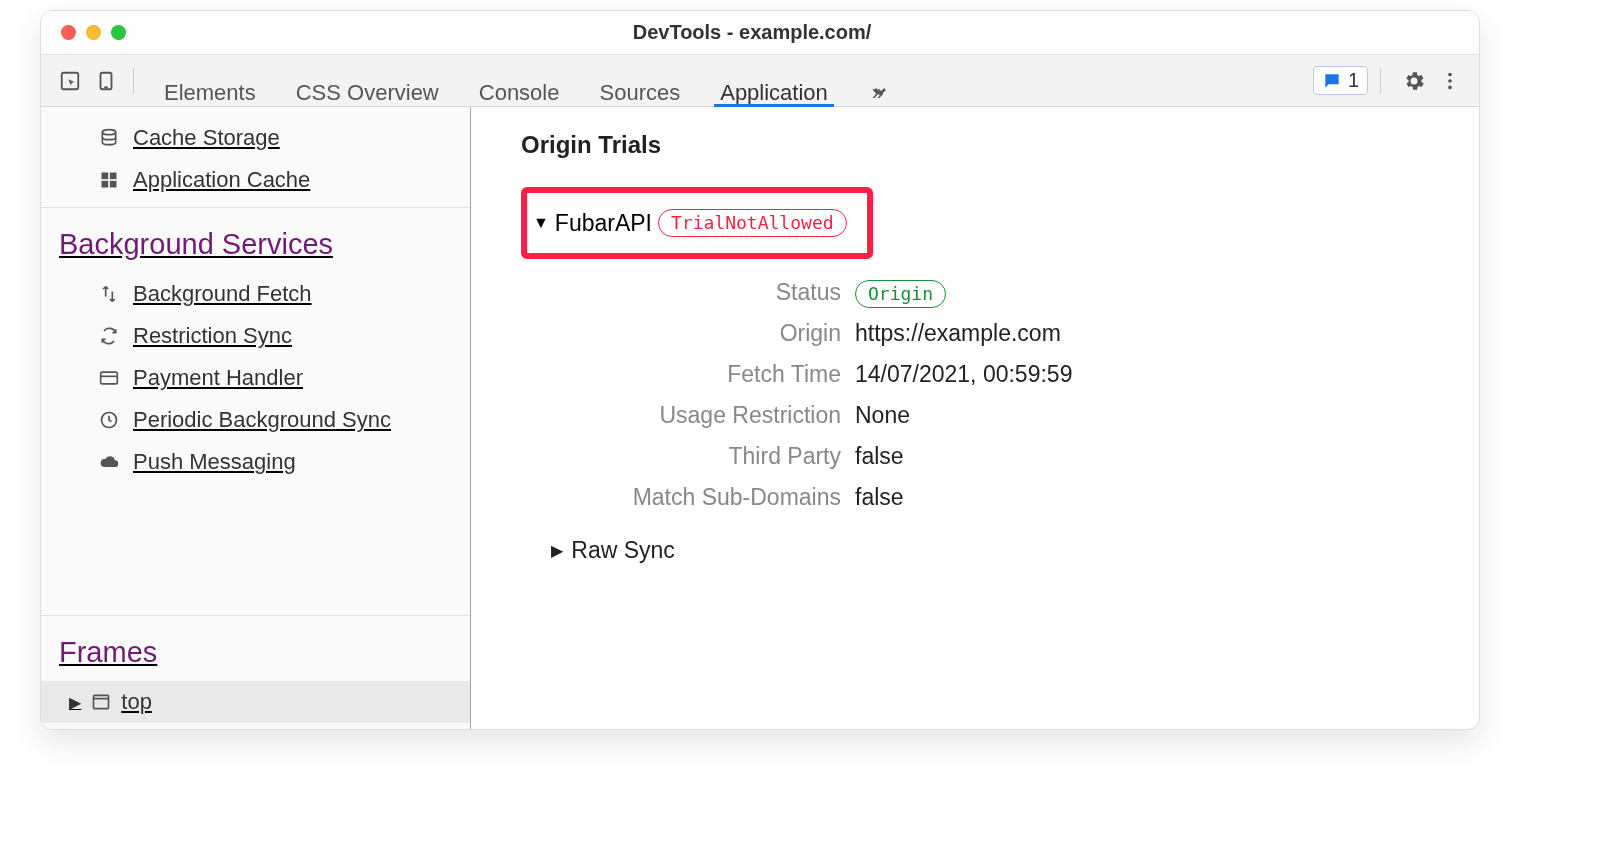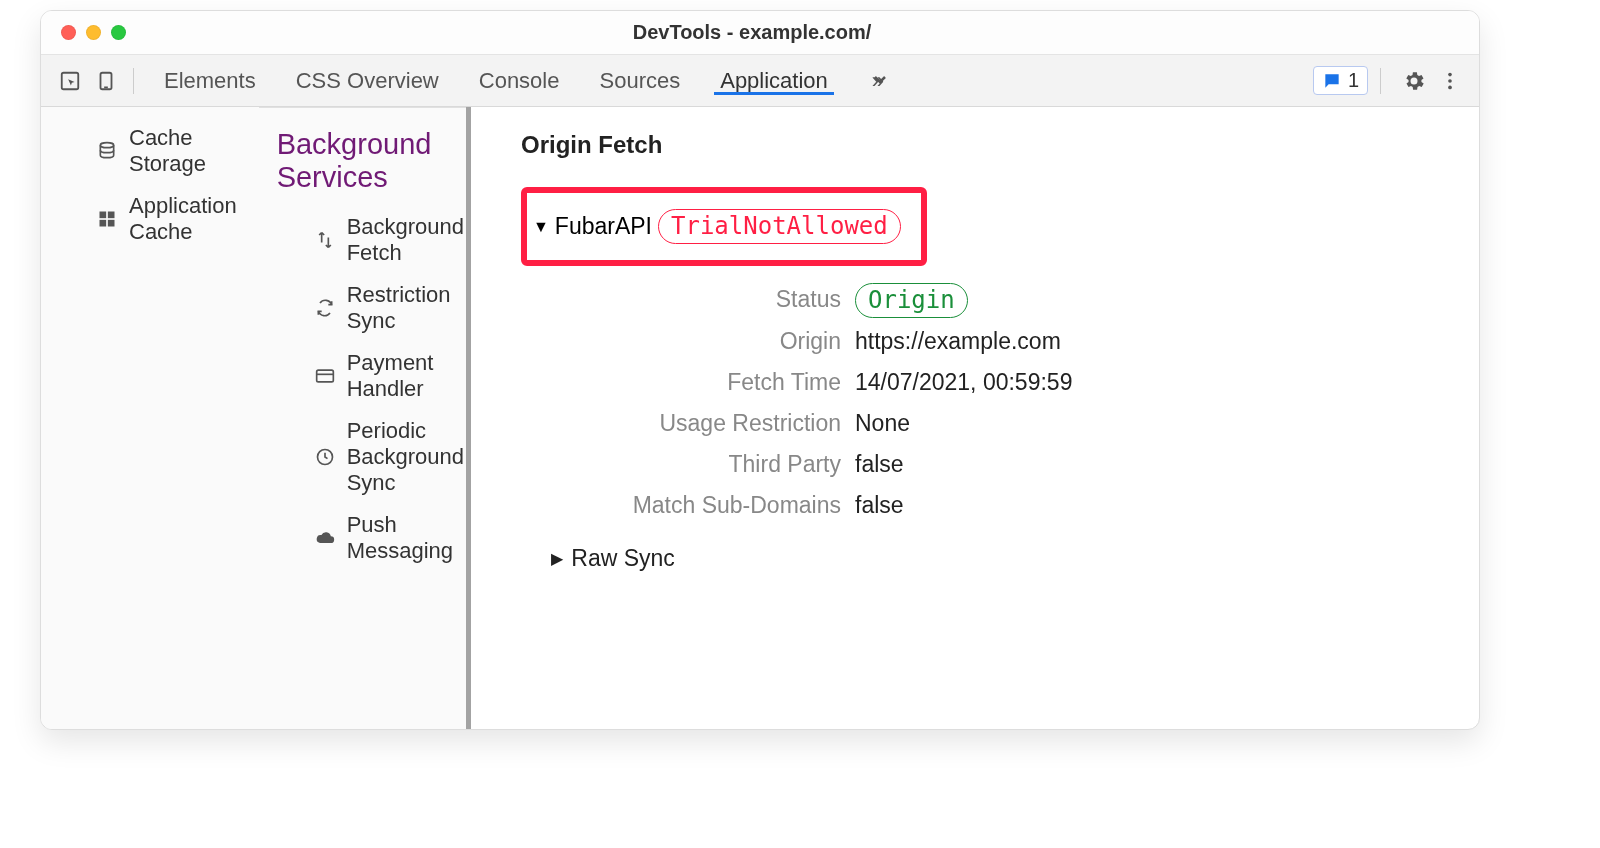--- a/index.html
+++ b/index.html
@@ -52,21 +52,21 @@
     align-items: center;
     padding: 0 14px;
     gap: 6px;
   }
   .tool-icon {
     width: 30px; height: 30px;
     display:flex; align-items:center; justify-content:center;
     color:#555;
   }
   .vdiv { width:1px; height:26px; background:#ccc; margin: 0 12px 0 6px;}
-  .tabs { display:flex; gap: 40px; margin-left: 12px; align-items:center; height:100%; }
+  .tabs { display:flex; gap: 40px; margin-left: 12px; align-items:flex-end; height:100%; }
   .tab {
     display:flex; align-items:center;
     font-size: 22px; color:#555;
     cursor:pointer;
     position:relative;
   }
   .tab.active { color:#333; }
   .tab.active::after {
     content:""; position:absolute; bottom:-1px; left:-6px; right:-6px; height:3px;
     background:#1a73e8;
@@ -77,24 +77,25 @@
     border:1px solid #b8c9f0; border-radius:4px;
     padding: 2px 8px; gap:6px;
     background:#fff;
   }
   .badge-count { font-size:20px; color:#333; }
   .more-icon { width:30px; height:30px; display:flex;align-items:center;justify-content:center;color:#555;}
   
   .body { flex:1; display:flex; overflow:hidden; }
   .sidebar {
     width: 430px;
-    border-right:5px solid #a3a3a3;
+    border-right:1px solid #a3a3a3;
     background:#fafafa;
-    display:flex; 
+    display:flex; flex-direction:column;
     overflow:auto;
+    text-decoration:underline;
   }
   .sb-group { padding: 10px 0 6px 0; }
   .sb-group + .sb-group { border-top:1px solid #e0e0e0; }
   .sb-header {
     font-size:29px; color:#701a75; padding: 10px 18px 12px 18px;
   }
   .sb-item {
     display:flex; align-items:center; gap:12px;
     font-size:22px; color:#333;
     padding: 8px 18px 8px 56px;
@@ -118,21 +119,21 @@
     padding: 16px 20px 16px 6px;
     display:inline-block;
     margin-bottom: 20px;
   }
   .trial-row { display:flex; align-items:center; gap: 6px; font-size:23px;}
   .tri { font-size:16px; }
   .pill {
     border:1.5px solid; border-radius: 999px;
     padding: 2px 12px 3px 12px;
     font-family: ui-monospace, SFMono-Regular, Menlo, monospace;
-    font-size: 24px;
+    font-size: 18px;
   }
   .pill.red { color:#ff1f44; border-color:#ff1f44; }
   .pill.green { color:#1a8f3a; border-color:#1a8f3a; }
   .detail-grid {
     display:grid;
     grid-template-columns: 290px 1fr;
     row-gap: 18px;
     column-gap: 28px;
     font-size:23px;
     margin-left: 30px;
@@ -294,21 +295,21 @@
                 <rect x="3" y="4" width="18" height="16" rx="1"></rect>
                 <line x1="3" y1="8" x2="21" y2="8"></line>
               </svg>
             </span>
           <span>top</span>
         </div>
       </div>
     </div>
 
     <div class="main">
-      <h2>Origin Fetch</h2>
+      <h2>Origin Trials</h2>
 
       <div class="highlight">
         <div class="trial-row">
           <span class="tri">▼</span>
           <span>FubarAPI</span>
           <span class="pill red">TrialNotAllowed</span>
         </div>
       </div>
 
       <div class="detail-grid">

